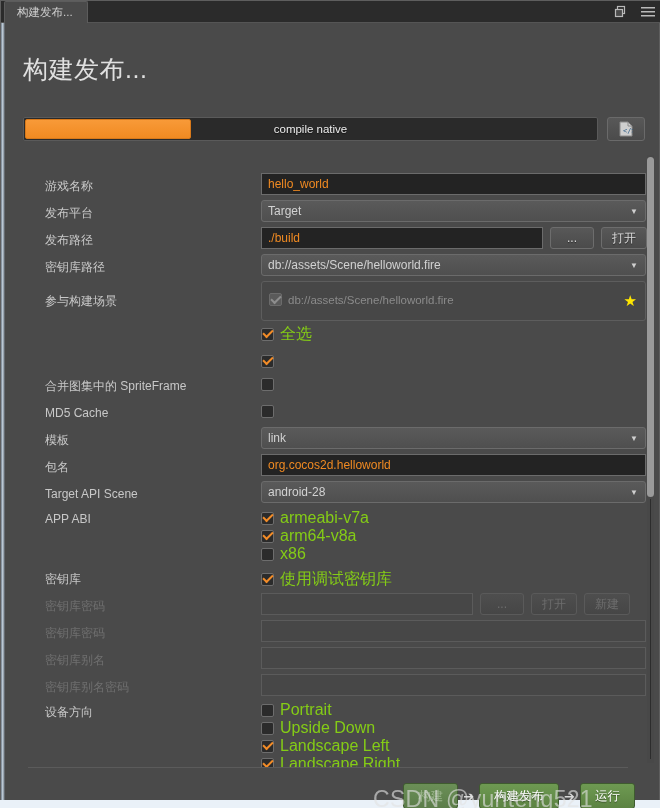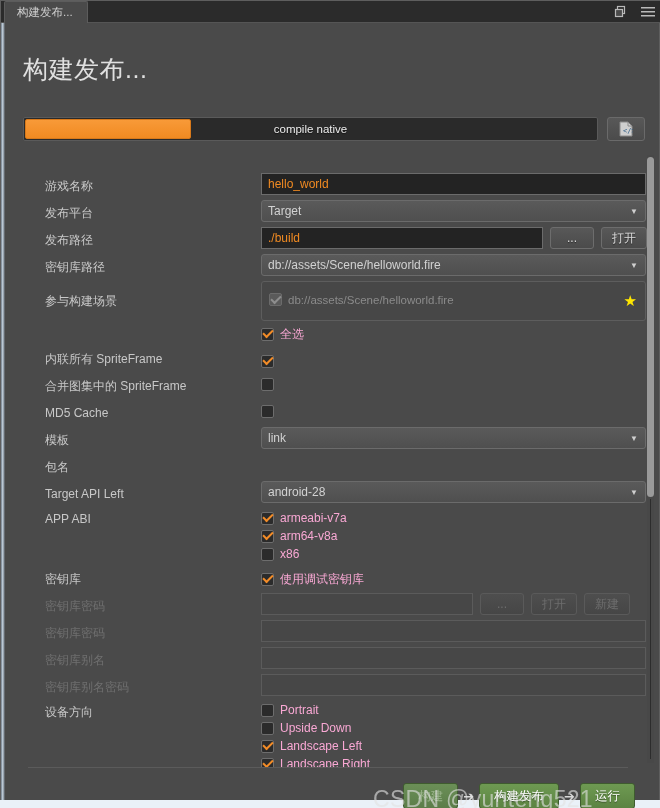--- a/index.html
+++ b/index.html
@@ -264,22 +264,22 @@
     border-left: 2.3px solid #8e8e8e;
     border-bottom: 2.3px solid #8e8e8e;
     transform: rotate(-45deg) translate(1px,-1px);
   }
   .cb-line {
     display: flex; align-items: center; gap: 6px;
     height: 18px;
     cursor: pointer;
   }
   .cb-line span.cbl {
-    font-size: 12px;
-    color: #f9a8d4;
+    font-size: 16px;
+    color: #84cc16;
     white-space: nowrap;
   }
 
   
   #footer-sep {
     position: absolute;
     left: 27px; top: 744px;
     width: 600px; height: 1px;
     background: #5b5b5b;
   }
@@ -446,21 +446,20 @@
       <div class="row" style="top:172px; height:18px">
         <div class="ctrl" style="top:0">
           <div class="cb-line">
             <span class="cb on"></span>
             <span class="cbl">全选</span>
           </div>
         </div>
       </div>
 
       <div class="row" style="top:193px">
-        <div class="label">内联所有 SpriteFrame</div>
         <div class="ctrl" style="top:4px">
           <span class="cb on"></span>
         </div>
       </div>
 
       <div class="row" style="top:220px">
         <div class="label">合并图集中的 SpriteFrame</div>
         <div class="ctrl" style="top:4px">
           <span class="cb off"></span>
         </div>
@@ -478,24 +477,27 @@
         <div class="ctrl">
           <div class="dropdown">
             <span>link</span>
             <span class="caret">▼</span>
           </div>
         </div>
       </div>
 
       <div class="row" style="top:301px">
         <div class="label">包名</div>
+        <div class="ctrl">
+          <div class="text-input wide">org.cocos2d.helloworld</div>
+        </div>
       </div>
 
       <div class="row" style="top:328px">
-        <div class="label">Target API Left</div>
+        <div class="label">Target API Scene</div>
         <div class="ctrl">
           <div class="dropdown">
             <span>android-28</span>
             <span class="caret">▼</span>
           </div>
         </div>
       </div>
 
       <div class="row" style="top:355px; height:56px">
         <div class="label" style="height:22px">APP ABI</div>

